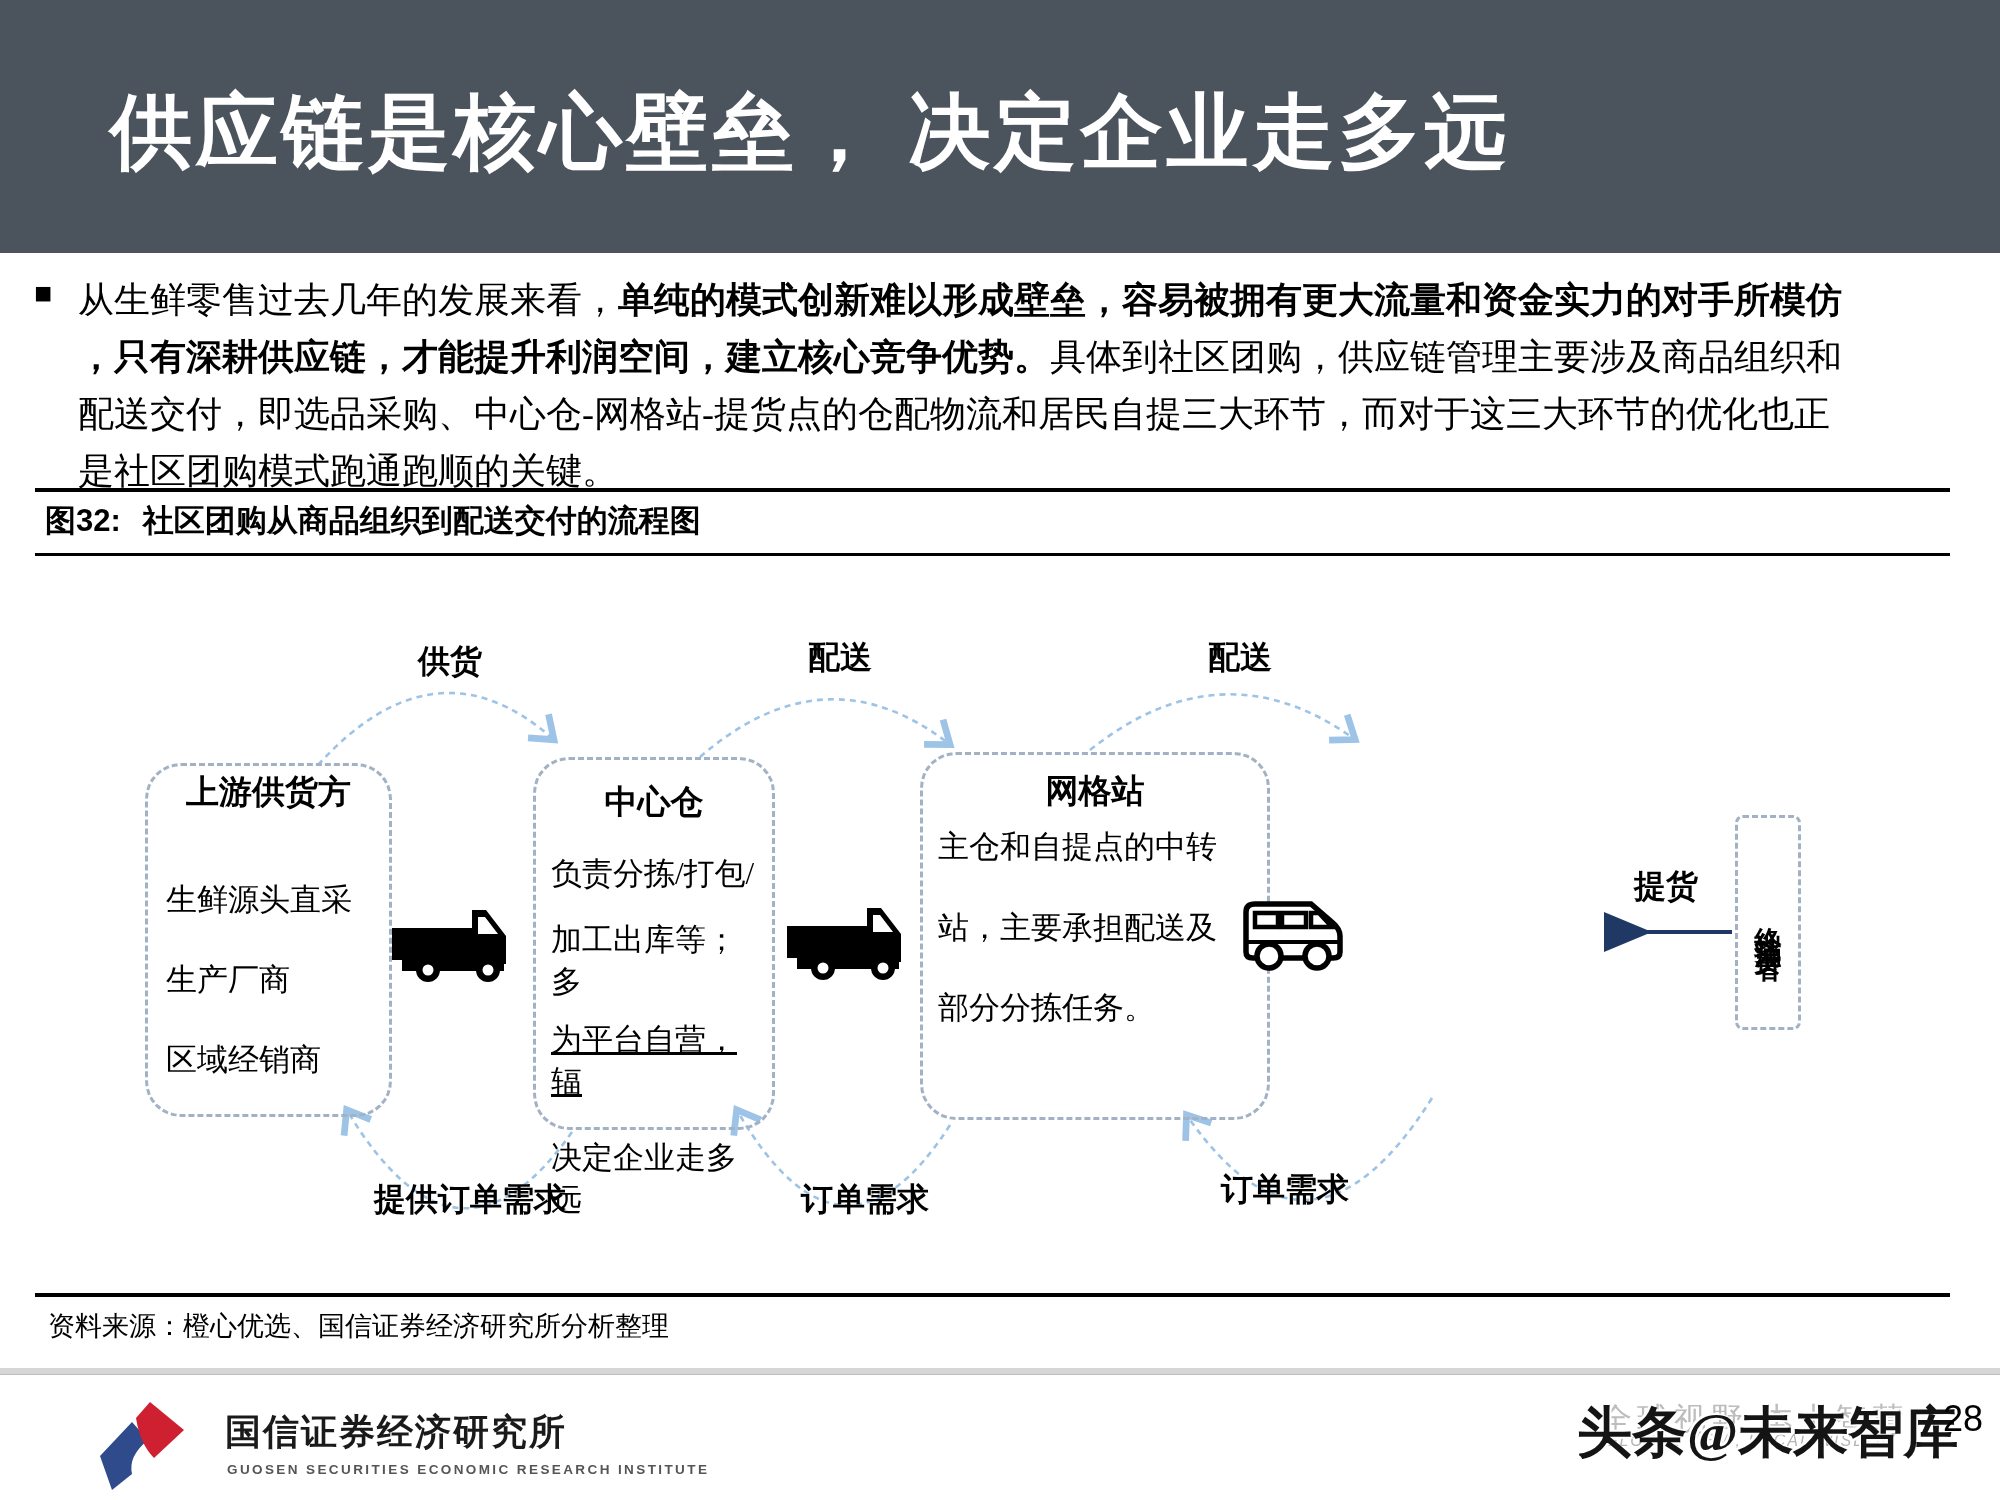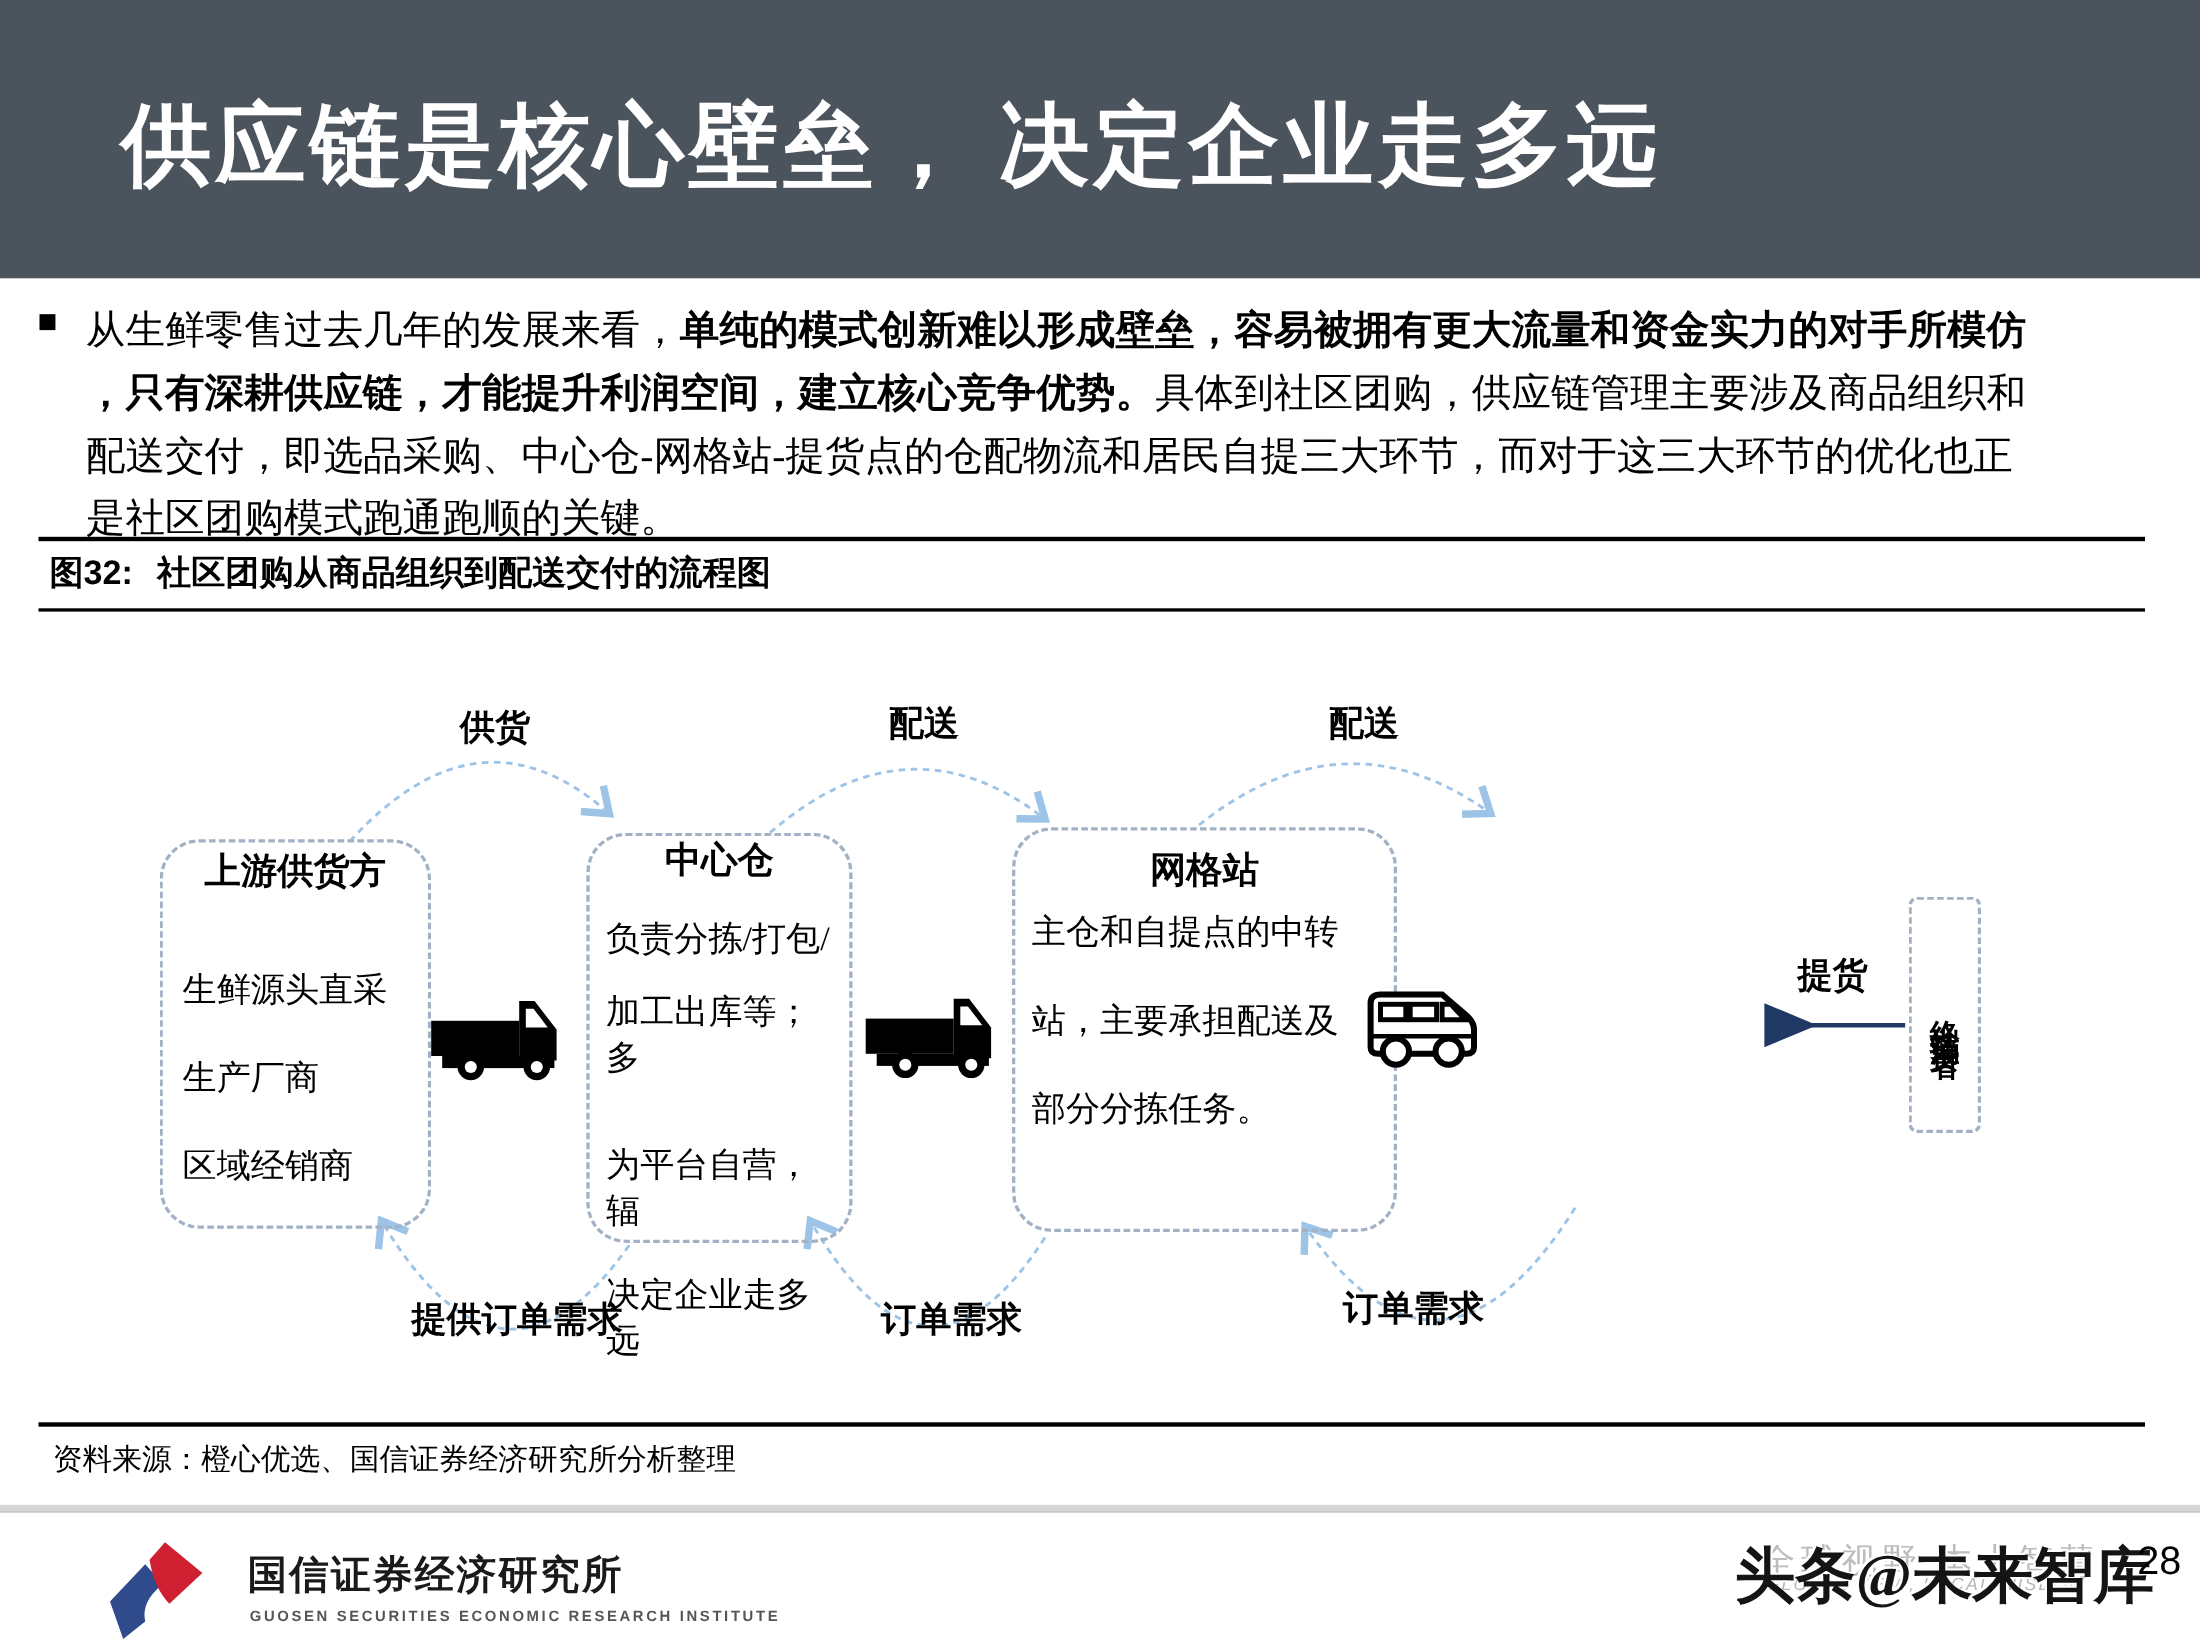--- a/index.html
+++ b/index.html
@@ -45,24 +45,24 @@
   }
   .node .node-title{font-size:33px;font-weight:bold;text-align:center;}
   .node .node-line{font-size:31px;}
   .node1{left:145px;top:203px;width:247px;height:354px;padding:0 18px;}
   .node1 .node-title{margin-top:4px;}
   .node1 .node-line{margin-top:0;}
   .node1 .l1{margin-top:64px;}
   .node1 .l2{margin-top:38px;}
   .node1 .l3{margin-top:38px;}
   .node2{left:533px;top:197px;width:242px;height:373px;padding:0 15px;}
-  .node2 .node-title{margin-top:0;}
+  .node2 .node-title{margin-top:20px;}
   .node2 .l1{margin-top:28px;}
   .node2 .l2{margin-top:24px;}
-  .node2 .l3{margin-top:55px;}
+  .node2 .l3{margin-top:16px;text-decoration:underline;}
   .node2 .l4{margin-top:34px;}
   .node3{left:920px;top:192px;width:350px;height:368px;padding:0 15px;}
   .node3 .node-title{margin-top:14px;}
   .node3 .l1{margin-top:12px;}
   .node3 .l2{margin-top:39px;}
   .node3 .l3{margin-top:38px;}
   .node4{left:1368px;top:182px;width:224px;height:348px;padding:0 6px;}
   .node4 .node-title{margin-top:26px;}
   .node4 .l1{margin-top:96px;text-align:center;}
   .node5{

